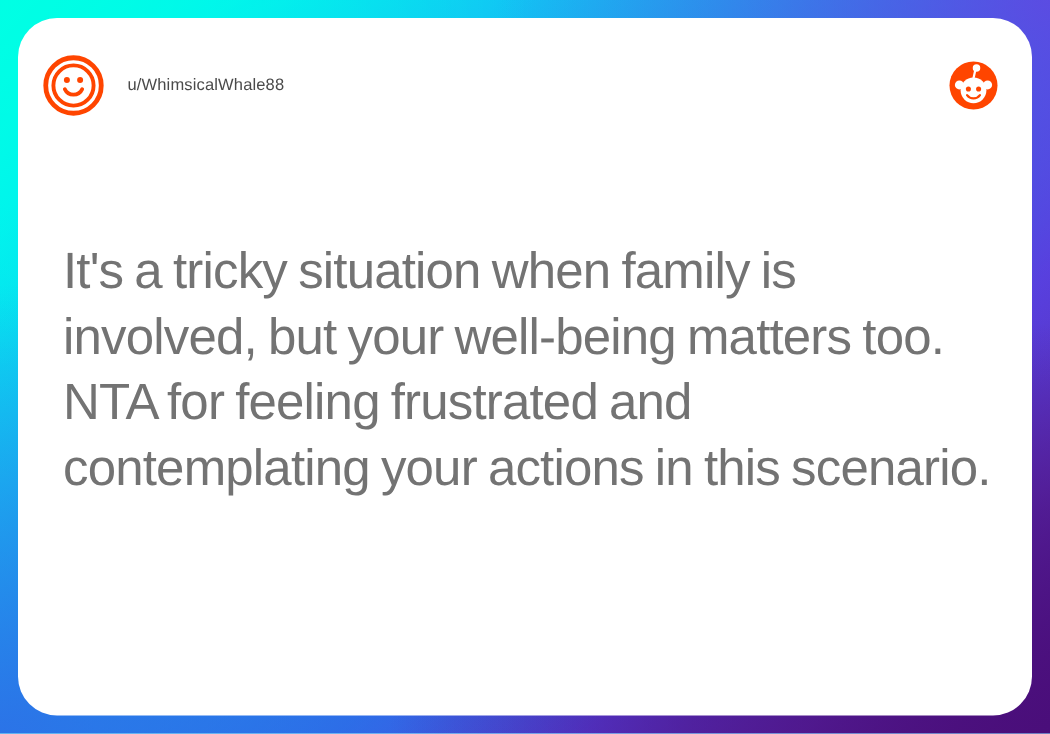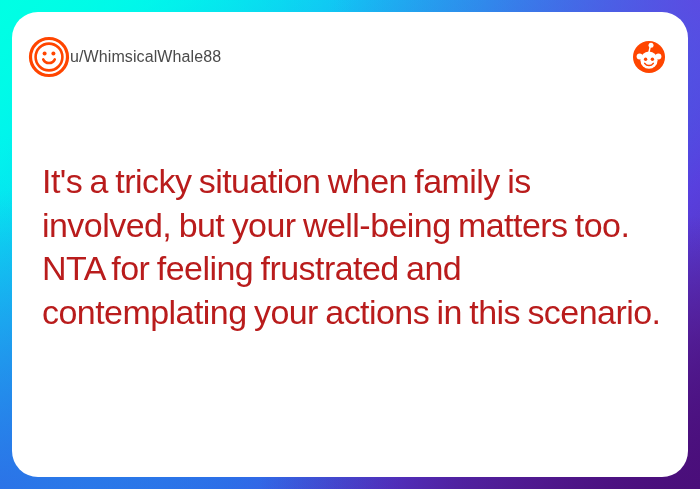--- a/index.html
+++ b/index.html
@@ -66,21 +66,22 @@
   }
 
   .avatar {
     width: 42px;
     height: 42px;
     flex: 0 0 42px;
     display: block;
   }
 
   .username {
-    font-size: 16px;
+    margin-left: 15px;
+    font-size: 11px;
     color: #4A4A4A;
     letter-spacing: 0.1px;
     white-space: nowrap;
     font-weight: 400;
   }
 
   .spacer { flex: 1 1 auto; }
 
   .brand-logo {
     width: 34px;
@@ -90,21 +91,21 @@
   }
 
   
   .body-text {
     position: absolute;
     left: 30px;
     top: 148px;
     width: 620px;
     font-size: 34px;
     line-height: 1.28;
-    color: #b91c1c;
+    color: #737373;
     letter-spacing: -0.55px;
     font-weight: 400;
     word-spacing: -1.5px;
   }
 </style>
 </head>
 <body>
 
 <div id="backdrop"></div>
 

